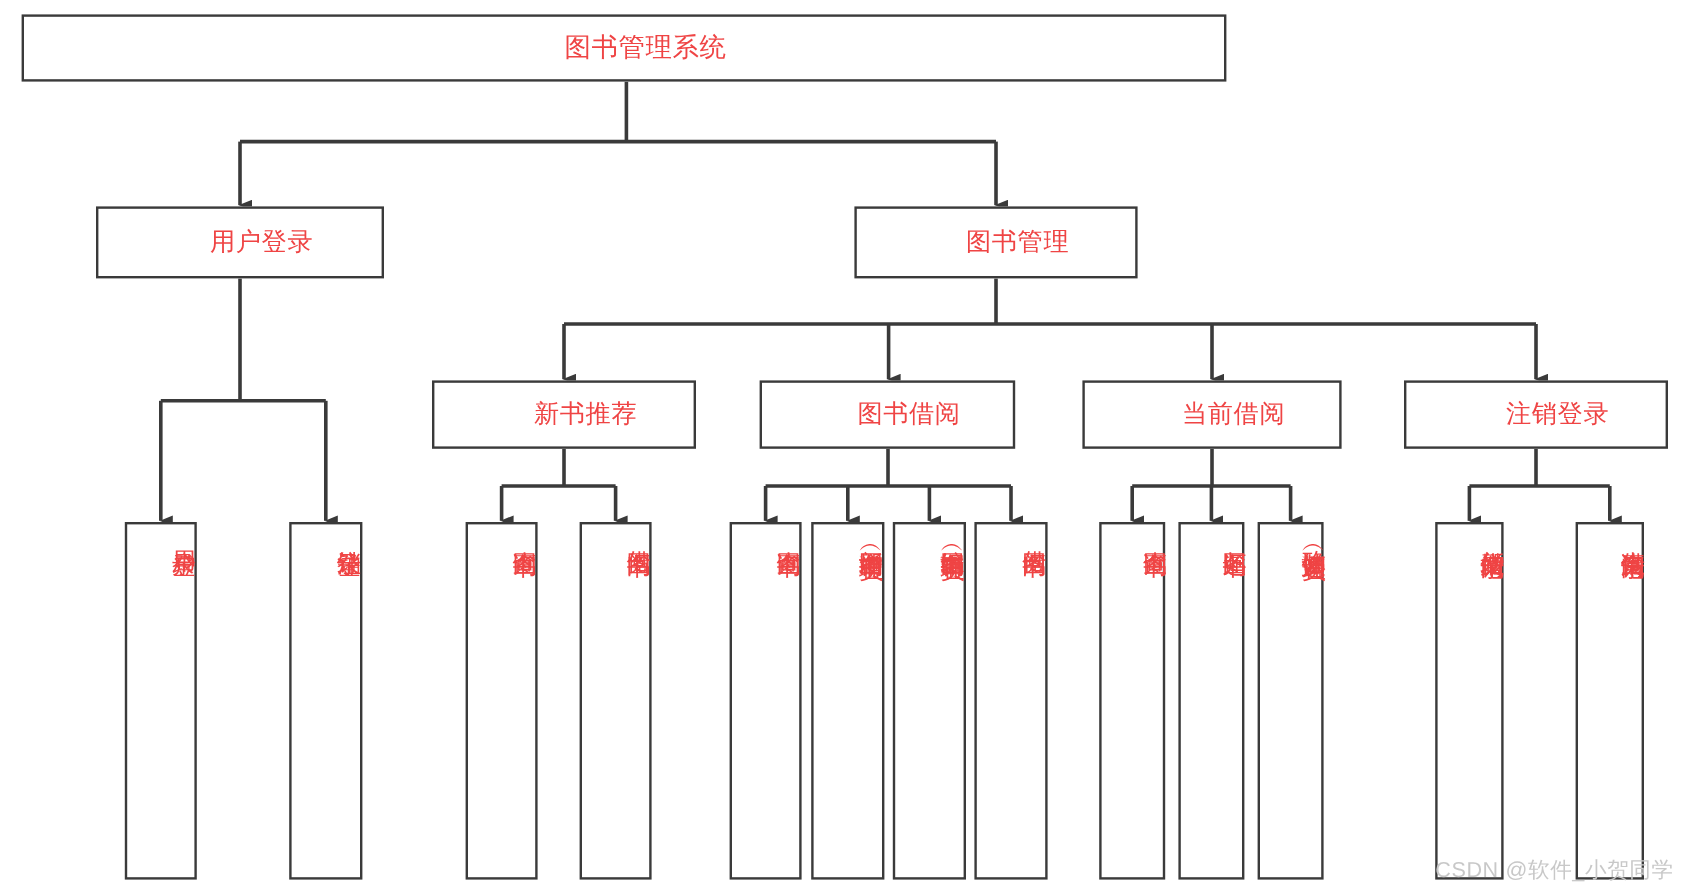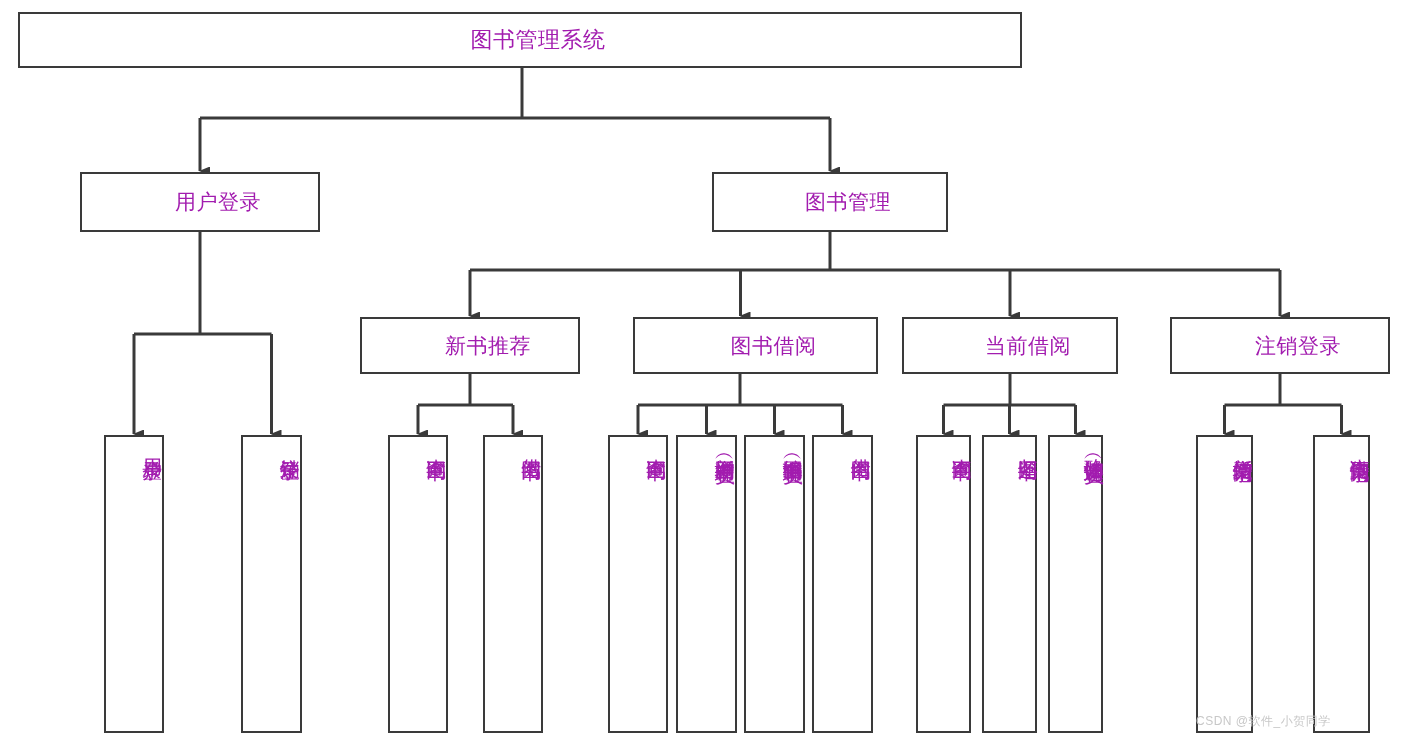--- a/index.html
+++ b/index.html
@@ -25,21 +25,21 @@
     height: 747px;
   }
   .node-box {
     position: absolute;
     box-sizing: border-box;
     border: 2px solid #3a3a3a;
     background: #ffffff;
     display: flex;
     align-items: center;
     justify-content: center;
-    color: #a21caf;
+    color: #ef4444;
     padding-left: 36px;
   }
   .node-label-h {
     font-size: 21px;
     line-height: 1.1;
     letter-spacing: 0.5px;
     white-space: nowrap;
   }
   .node-label-h.title {
     font-size: 22px;
@@ -54,21 +54,21 @@
     text-orientation: upright;
     font-size: 20px;
     line-height: 1.28;
     letter-spacing: 1px;
     white-space: nowrap;
   }
   #watermark {
     position: absolute;
     left: 1196px;
     top: 713px;
-    font-size: 12px;
+    font-size: 18px;
     color: #c8c8c8;
     white-space: nowrap;
     letter-spacing: 0.5px;
     pointer-events: none;
   }
 </style>
 </head>
 <body>
 
 <div id="canvas">
@@ -123,21 +123,21 @@
   <div class="node-box" style="left: 80px; top: 172px; width: 240px; height: 60px;">
     <span class="node-label-h">用户登录</span>
   </div>
   <div class="node-box" style="left: 360px; top: 317px; width: 220px; height: 57px;">
     <span class="node-label-h">新书推荐</span>
   </div>
 
   <div class="node-box" style="left: 712px; top: 172px; width: 236px; height: 60px;">
     <span class="node-label-h">图书管理</span>
   </div>
-  <div class="node-box" style="left: 633px; top: 317px; width: 245px; height: 57px;">
+  <div class="node-box" style="left: 633px; top: 317px; width: 213px; height: 57px; font-family: Liberation Serif, serif;">
     <span class="node-label-h">图书借阅</span>
   </div>
   <div class="node-box" style="left: 902px; top: 317px; width: 216px; height: 57px; text-align: right;">
     <span class="node-label-h">当前借阅</span>
   </div>
   <div class="node-box" style="left: 1170px; top: 317px; width: 220px; height: 57px;">
     <span class="node-label-h">注销登录</span>
   </div>
 
   <div class="node-box vertical" style="left: 104px; top: 435px; width: 60px; height: 298px;">

